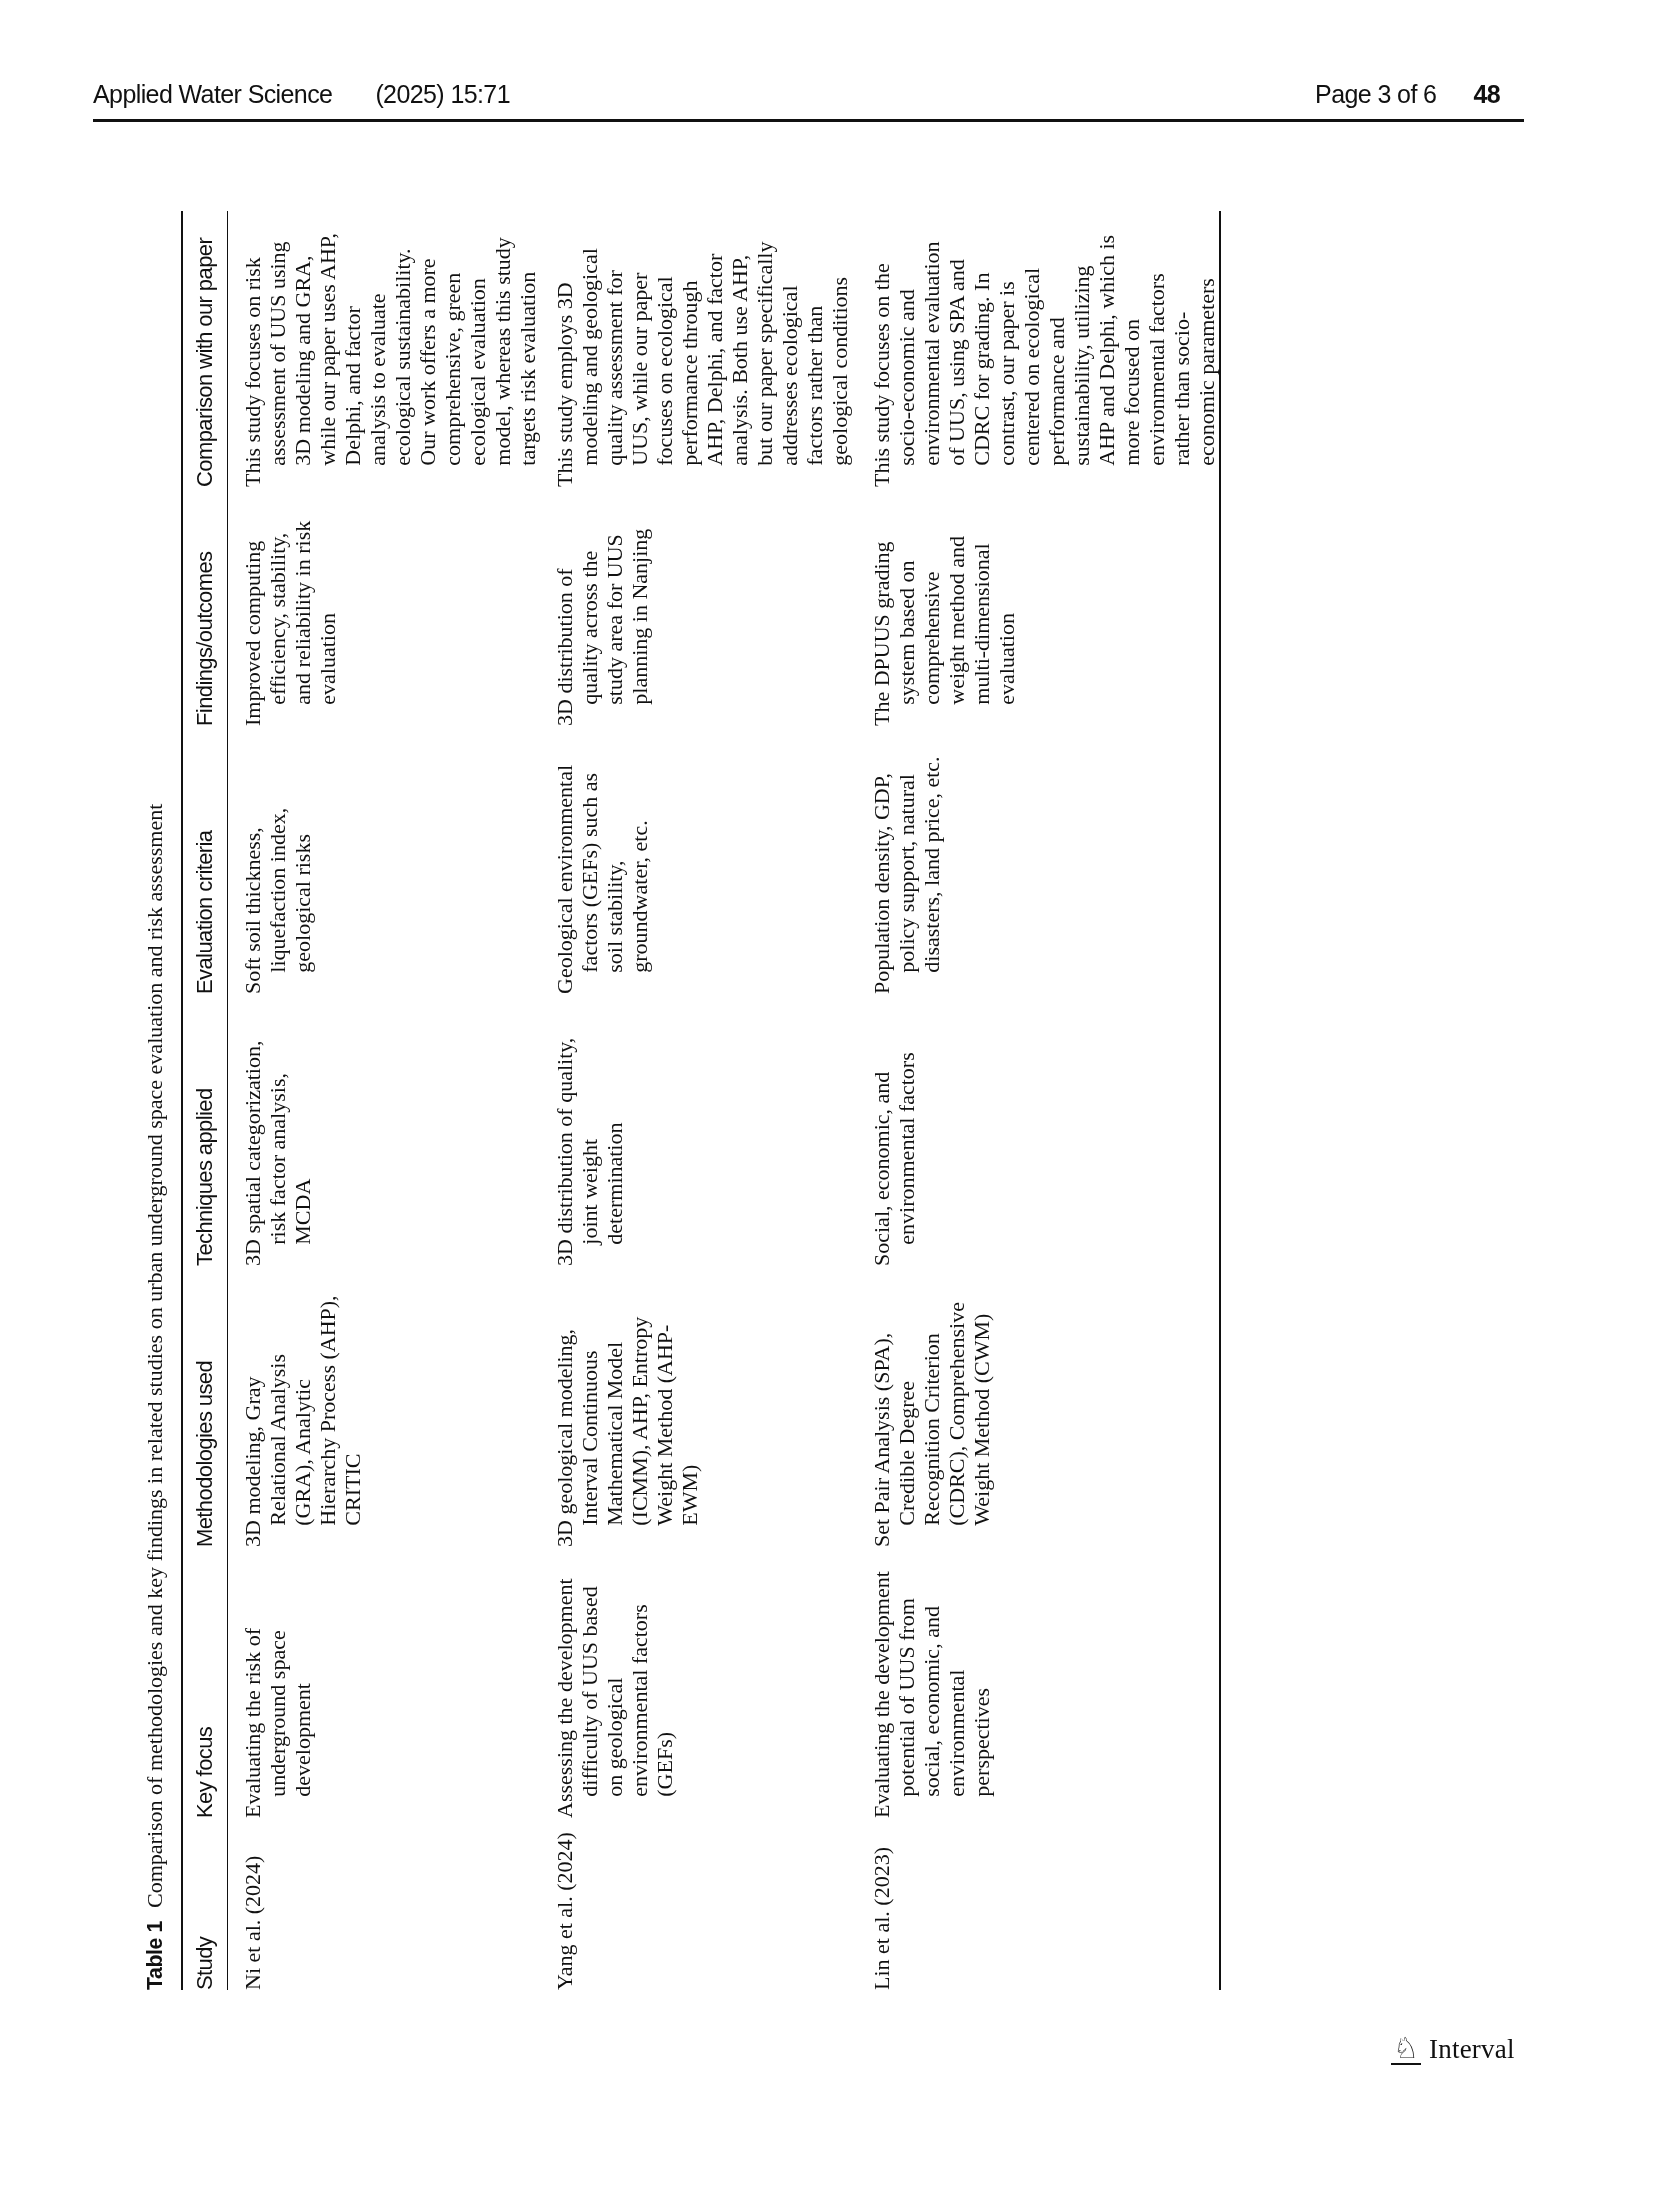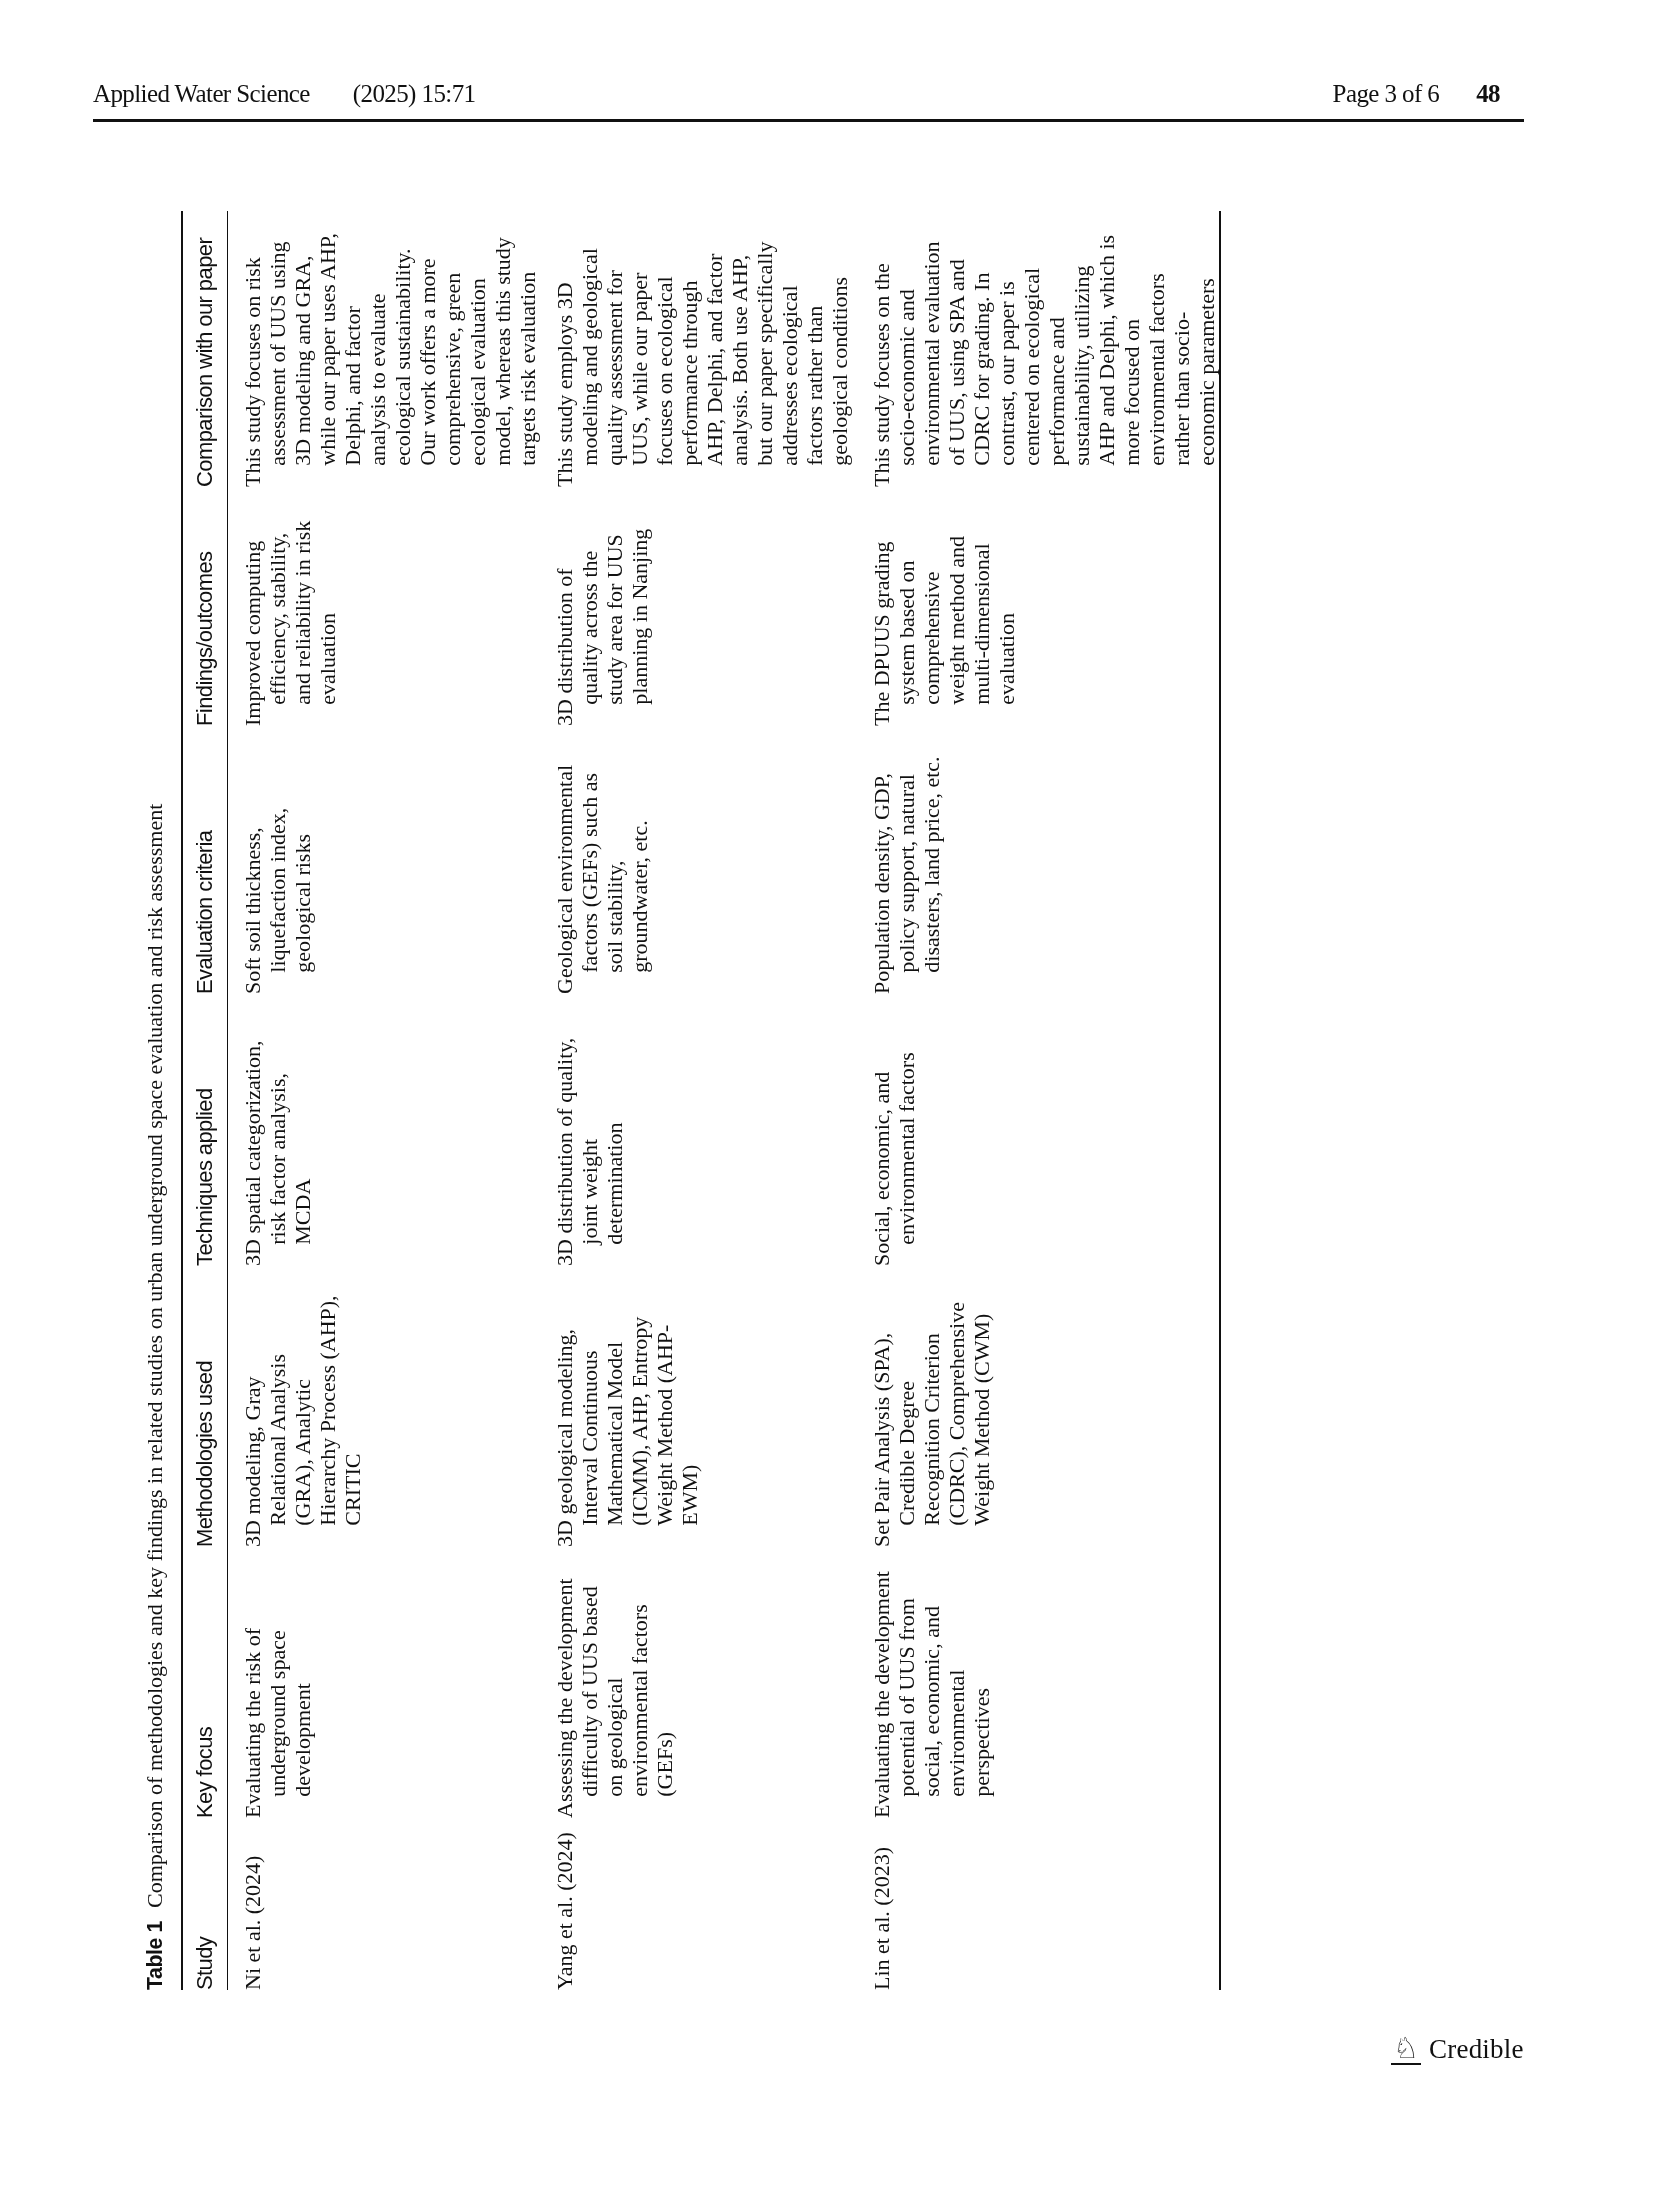--- a/index.html
+++ b/index.html
@@ -11,21 +11,21 @@
     color:#111;
     font-family:"Liberation Serif", serif;
     overflow:hidden;
     margin:0 auto;
   }
 
   
   .running-head {
     position:absolute; left:93px; top:80px; width:1407px;
     display:flex; align-items:baseline;
-    font-family:Liberation Serif, serif;
+    font-family:Liberation Sans, sans-serif;
     font-size:25px; letter-spacing:-0.6px; white-space:nowrap;
   }
   .rh-journal { font-weight:400; }
   .rh-citation { margin-left:43px; }
   .rh-spacer { flex:1; }
   .rh-pageinfo { }
   .rh-artnum { margin-left:37px; font-weight:700; }
   .head-rule {
     position:absolute; left:93px; top:119px; width:1431px; height:2.8px;
     background:#111;
@@ -205,17 +205,17 @@
               </td>
           </tr>
         </tbody>
       </table>
 
     </div>
   </div>
 
   <div class="pub-footer">
     <span class="knight">♘</span>
-    <span class="pub-name">Credible</span>
+    <span class="pub-name">Interval</span>
   </div>
 
 </div>
 
 
 </body></html>

